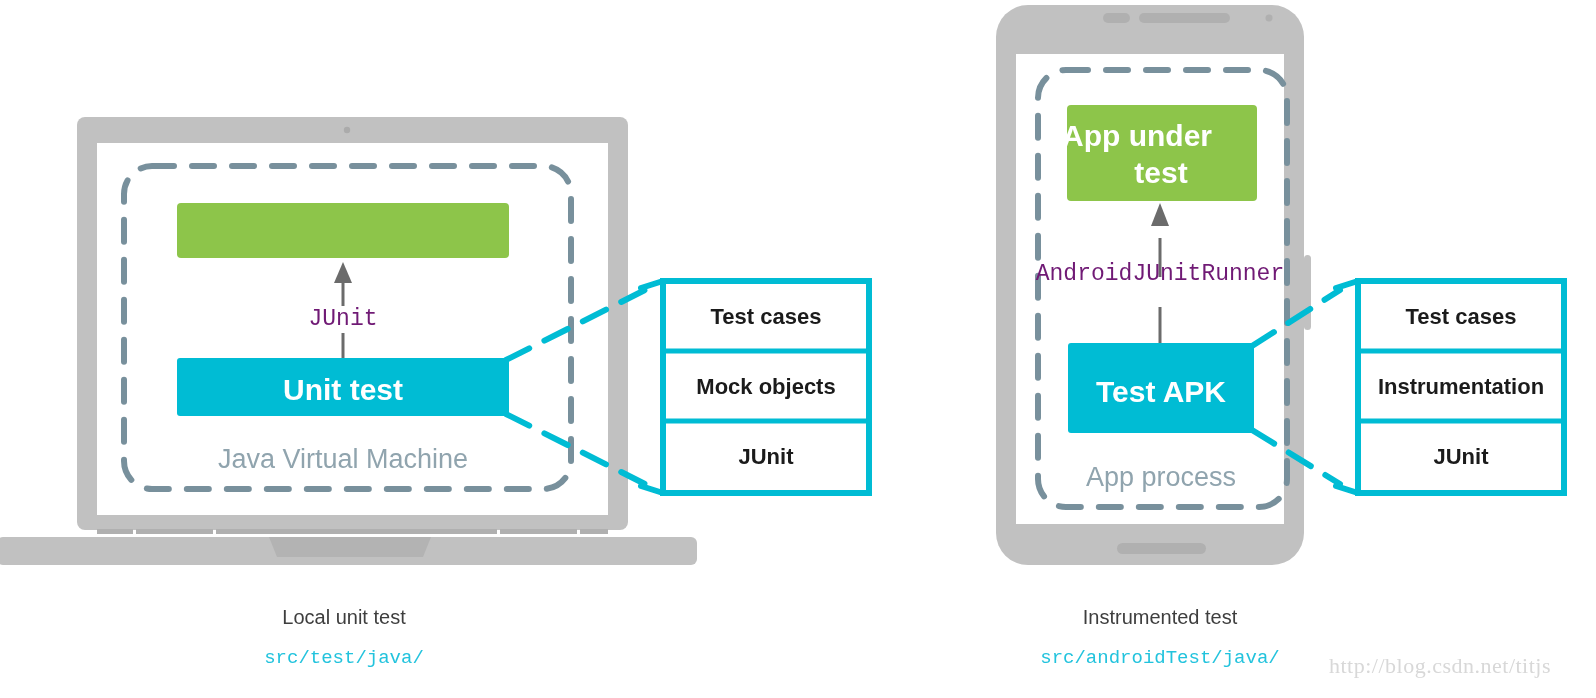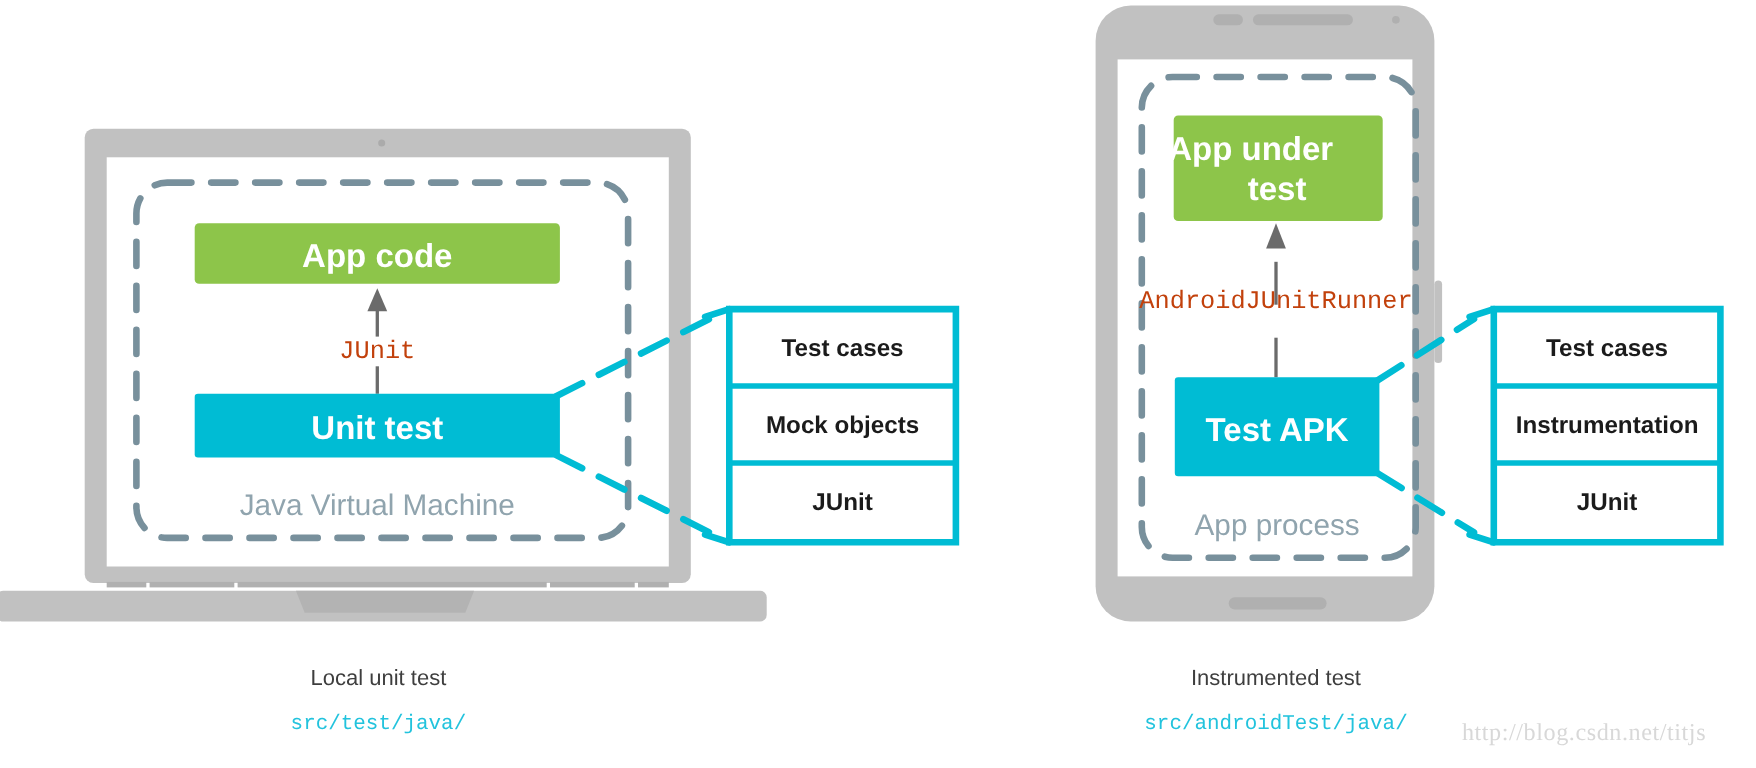--- a/index.html
+++ b/index.html
@@ -37,21 +37,21 @@
     color: #ffffff;
     font-family: "Liberation Sans", sans-serif;
     font-weight: bold;
     font-size: 30px;
     text-align: center;
     line-height: 1.22;
   }
   .mono-label {
     font-family: "Liberation Mono", monospace;
     font-size: 23px;
-    color: #c2410c;
+    color: #701a75;
     text-align: center;
   }
   .container-label {
     font-family: "Liberation Sans", sans-serif;
     font-size: 27px;
     color: #90a4ae;
     text-align: center;
   }
   .callout-label {
     font-family: "Liberation Sans", sans-serif;
@@ -168,21 +168,20 @@
 
     <g>
       <path d="M1336 288 L1358 281 M1336 486 L1358 493" stroke="#00bcd4" stroke-width="6" stroke-linecap="round" fill="none"></path>
       <path d="M1358 281 H1564 V493 H1358 Z" fill="#ffffff" stroke="#00bcd4" stroke-width="6" stroke-linejoin="miter"></path>
       <line x1="1358" y1="351" x2="1564" y2="351" stroke="#00bcd4" stroke-width="5"></line>
       <line x1="1358" y1="421" x2="1564" y2="421" stroke="#00bcd4" stroke-width="5"></line>
     </g>
 
   </svg>
 
-  <div class="txt box-label center-x" style="left:343px; top:216px; width:340px;">App code</div>
 
   <div class="txt mono-label center-x" style="left:343px; top:308px; width:260px;">JUnit</div>
 
   <div class="txt box-label center-x" style="left:343px; top:372px; width:340px;">Unit test</div>
 
   <div class="txt container-label center-x" style="left:343px; top:446px; width:420px;">Java Virtual Machine</div>
 
   <div class="txt callout-label center-x" style="left:766px; top:306px; width:210px;">Test cases</div>
   <div class="txt callout-label center-x" style="left:766px; top:376px; width:210px;">Mock objects</div>
   <div class="txt callout-label center-x" style="left:766px; top:446px; width:210px;">JUnit</div>

